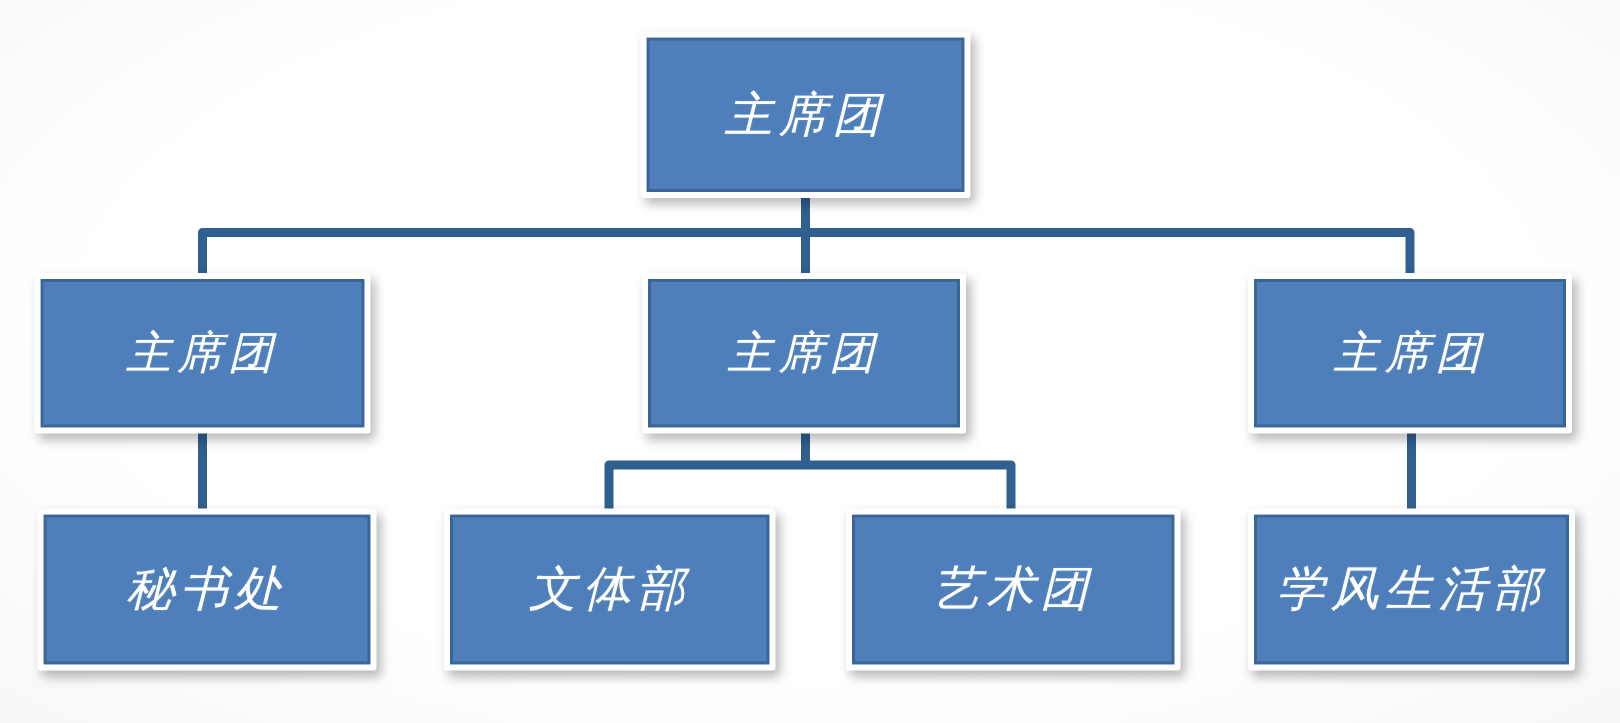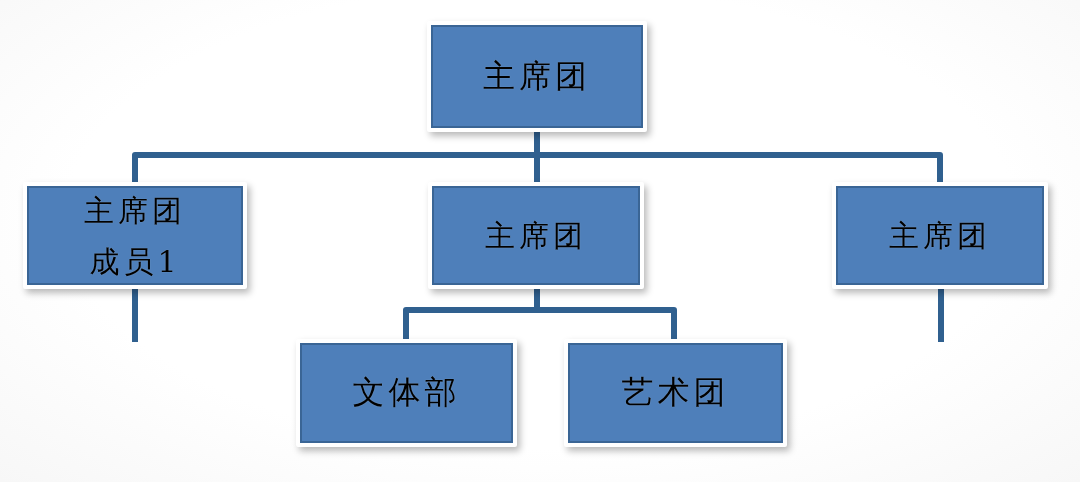--- a/index.html
+++ b/index.html
@@ -28,24 +28,25 @@
     background: #4e7fba;
     border: 4px solid #ffffff;
     box-shadow:
       inset 0 0 0 2px #3a6595,
       3px 4px 7px rgba(0, 0, 0, 0.28);
     border-radius: 2px;
     display: flex;
     flex-direction: column;
     align-items: center;
     justify-content: center;
-    color: #000000;
+    color: #ffffff;
     text-align: center;
     letter-spacing: 4px;
     text-shadow: 0 0 1px rgba(255,255,255,0.4);
+    font-style: italic;
   }
   .node .line {
     display: block;
     white-space: nowrap;
   }
   .single .line {
     font-size: 32px;
     line-height: 1.1;
   }
   .double .line {
@@ -76,34 +77,39 @@
       <polyline points="941,286 941,342" stroke="#30608f"></polyline>
     </g>
   </svg>
 
   <div class="node single" style="left:427px; top:21px; width:220px; height:111px;">
     <span class="line">主席团</span>
   </div>
 
   <div class="node double" style="left:23px; top:182px; width:224px; height:107px;">
     <span class="line">主席团</span>
-    <span class="line">成员1</span>
   </div>
 
   <div class="node double" style="left:428px; top:182px; width:216px; height:107px;">
     <span class="line">主席团</span>
   </div>
 
   <div class="node double" style="left:832px; top:182px; width:216px; height:107px;">
     <span class="line">主席团</span>
   </div>
 
+  <div class="node single" style="left:25px; top:339px; width:226px; height:108px;">
+    <span class="line">秘书处</span>
+  </div>
 
   <div class="node single" style="left:564px; top:339px; width:223px; height:108px;">
     <span class="line">艺术团</span>
   </div>
 
   <div class="node single" style="left:296px; top:339px; width:221px; height:108px;">
     <span class="line">文体部</span>
   </div>
 
+  <div class="node single" style="left:832px; top:339px; width:218px; height:108px;">
+    <span class="line">学风生活部</span>
+  </div>
 
 </div>
 
 </body></html>

